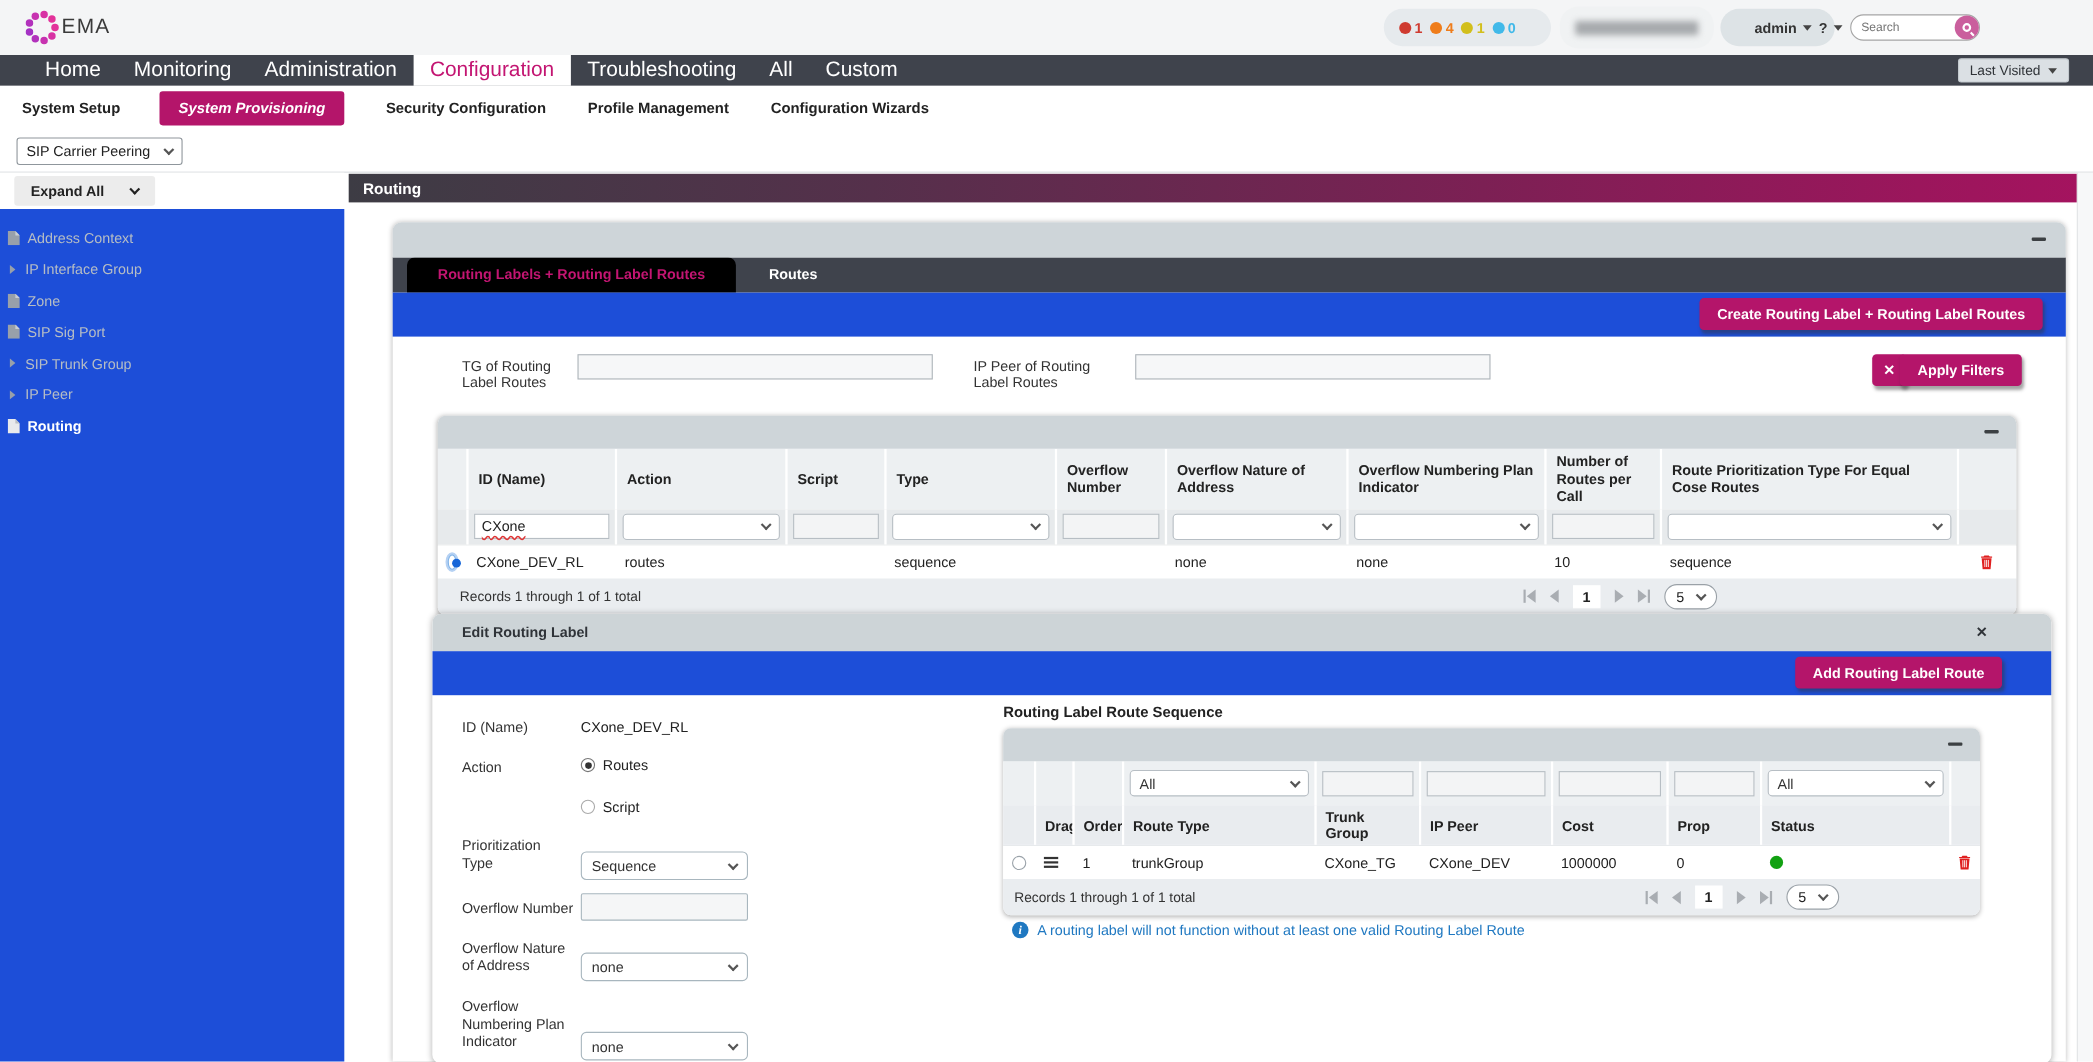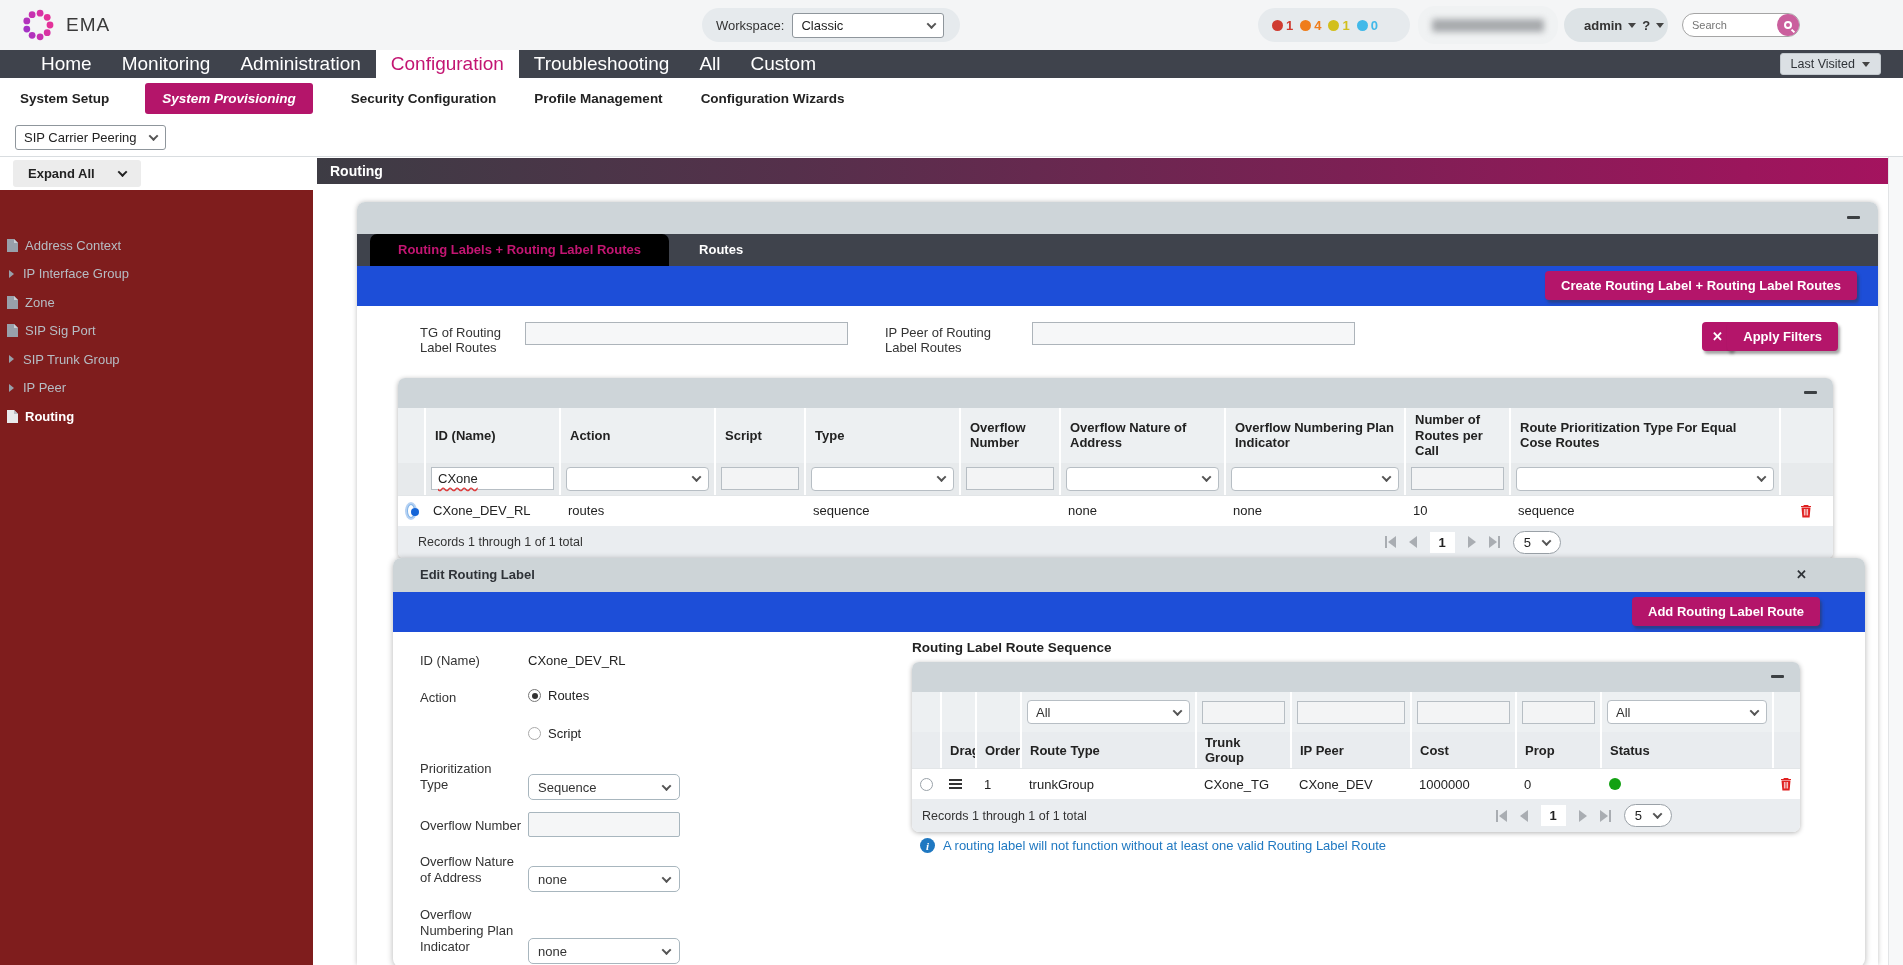--- a/index.html
+++ b/index.html
@@ -1,21 +1,21 @@
 <!DOCTYPE html>
 <html><head>
 <meta charset="utf-8">
 <style>
   * { margin:0; padding:0; box-sizing:border-box; }
   html,body { width:1903px; height:965px; overflow:hidden; background:#fff;
     font-family:"Liberation Sans", sans-serif; color:#333; }
 
   
   #topbar { position:absolute; left:0; top:0; width:1903px; height:50px; background:#f4f5f6; }
-  .brand { position:absolute; left:20px; top:7px; display:flex; align-items:center; gap:10px; }
+  .brand { position:absolute; left:20px; top:7px; display:flex; align-items:center; }
   .brand-name { font-size:19px; color:#3a3a3a; letter-spacing:1px; }
   .pill { position:absolute; top:8px; height:34px; background:#e6eaed; border-radius:17px;
     display:flex; align-items:center; padding:0 14px; gap:8px; font-size:13px; color:#333; }
   .pill.white { background:#f0f2f3; }
   .pill.darker { background:#dde3e6; }
   .selbox { background:#fff; border:1px solid #8f969c; border-radius:3px; height:25px;
     display:flex; align-items:center; justify-content:space-between; padding:0 8px; gap:14px;
     font-size:13px; color:#222; }
   .chev { width:7px; height:7px; border-right:2px solid #555; border-bottom:2px solid #555;
     transform:rotate(45deg) translate(-1px,-1px); flex:none; }
@@ -54,22 +54,22 @@
   #ctxrow { position:absolute; left:0; top:118px; width:1903px; height:39px; background:#fff;
     border-bottom:1px solid #d9dde0; }
   #ctx-select { position:absolute; left:15px; top:7px; }
 
   
   #sidebar-top { position:absolute; left:0; top:157px; width:313px; height:33px; background:#fff; }
   #expand-all { position:absolute; left:13px; top:3px; background:#ececec; border-radius:3px;
     padding:6px 15px; font-weight:bold; font-size:13px; color:#222; display:flex;
     align-items:center; gap:24px; }
   #expand-all .chev { border-color:#222; }
-  #sidebar { position:absolute; left:0; top:190px; width:313px; height:775px; background:#7f1d1d;
-    padding-top:41px; }
+  #sidebar { position:absolute; left:0; top:190px; width:313px; height:775px; background:#1d4ed8;
+    padding-top:12px; }
   .side-item { height:28.5px; display:flex; align-items:center; gap:7px; padding-left:7px;
     color:#b6bdc4; font-size:13px; }
   .side-item.active { color:#fff; font-weight:bold; }
   .caret-r { width:0; height:0; border-top:4px solid transparent; border-bottom:4px solid transparent;
     border-left:5px solid #98a0aa; margin-left:2px; margin-right:2px; flex:none; }
 
   
   #titlebar { position:absolute; left:317px; top:158px; width:1586px; height:26px;
     background:linear-gradient(90deg,#3d3c44 0%,#55304b 30%,#7c2054 65%,#9b165c 90%,#a5135f 100%);
     color:#fff; font-weight:bold; font-size:14px; line-height:26px; padding-left:13px; }
@@ -189,27 +189,20 @@
         <circle cx="12.1" cy="28.3" r="3.4" fill="#b232bc"></circle>
       <circle cx="6.8" cy="22.1" r="3.4" fill="#a432c4"></circle>
         <circle cx="6.8" cy="13.9" r="3.4" fill="#b232bc"></circle>
       <circle cx="12.1" cy="7.7" r="3.4" fill="#c732b0"></circle>
         <circle cx="20.1" cy="6.2" r="3.4" fill="#d832a4"></circle>
       <circle cx="27.2" cy="10.3" r="3.4" fill="#e3329a"></circle>
     </svg>
     <span class="brand-name">EMA</span>
   </div>
 
-  <div class="pill" style="left:702px; width:258px;">
-    <span>Workspace:</span>
-    <div class="selbox" style="width:152px;">
-      <span>Classic</span>
-        <span class="chev"></span>
-    </div>
-  </div>
 
 
   <div class="pill" style="left:1258px; width:152px; gap:7px;">
     <span class="stat">
         <span class="dot" style="background: rgb(207, 59, 48);"></span>
         <span style="color: rgb(207, 59, 48);">1</span>
       </span>
     <span class="stat">
         <span class="dot" style="background: rgb(239, 125, 27);"></span>
         <span style="color: rgb(239, 125, 27);">4</span>
@@ -226,21 +219,21 @@
 
   <div class="pill white" style="left:1418px; width:140px; top:6px; height:38px;">
     <span class="blurblock" style="width:112px; background:#a7aaad;"></span>
   </div>
 
   <div class="pill darker" style="left:1564px; width:104px; gap:6px;">
     <svg width="11" height="12" viewBox="0 0 11 12">
       <circle cx="5.5" cy="3" r="2.6" fill="#333"></circle>
         <path d="M0.4 11 a5.1 4.6 0 0 1 10.2 0 z" fill="#333"></path>
     </svg>
-    <span style="font-weight:bold;">admin</span>
+    <span style="font-weight:bold;margin-left:11px;">admin</span>
     <span class="tri-dn"></span>
     <span style="font-weight:bold;">?</span>
     <span class="tri-dn"></span>
   </div>
 
   <div id="search-wrap">
     <input id="search-input" placeholder="Search" style="">
     <div id="search-btn">
       <span class="mag"></span>
     </div>

